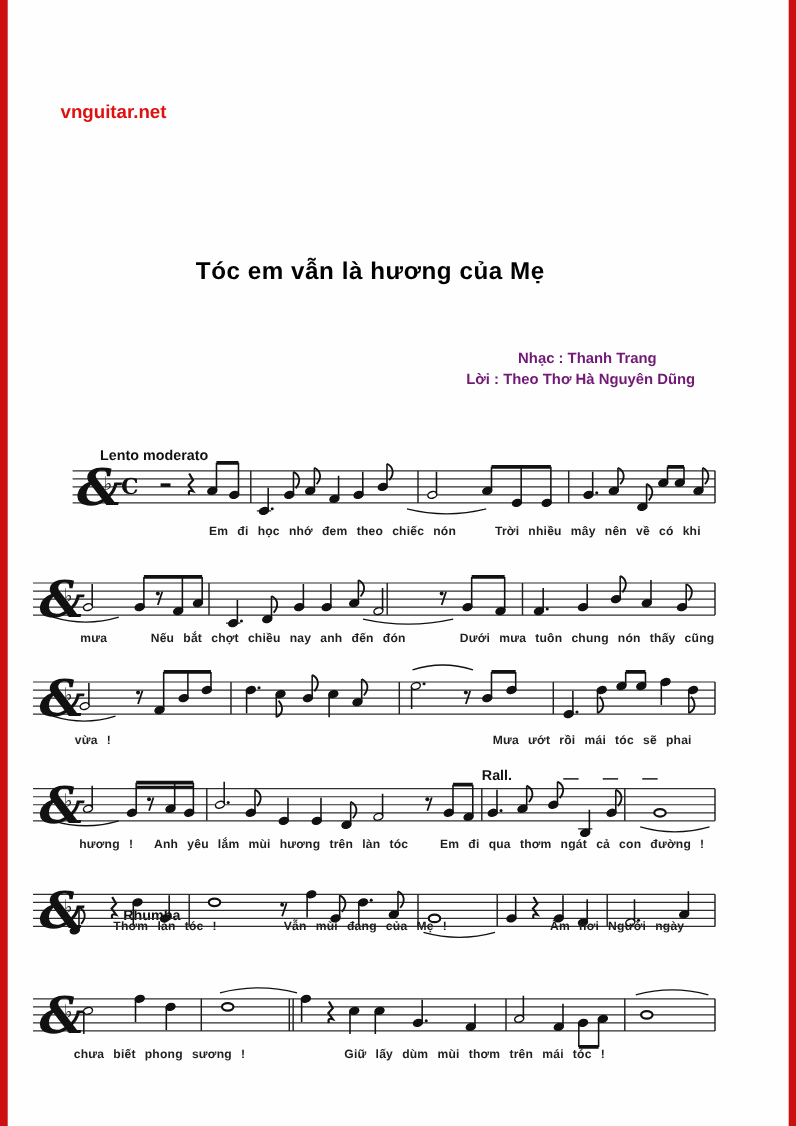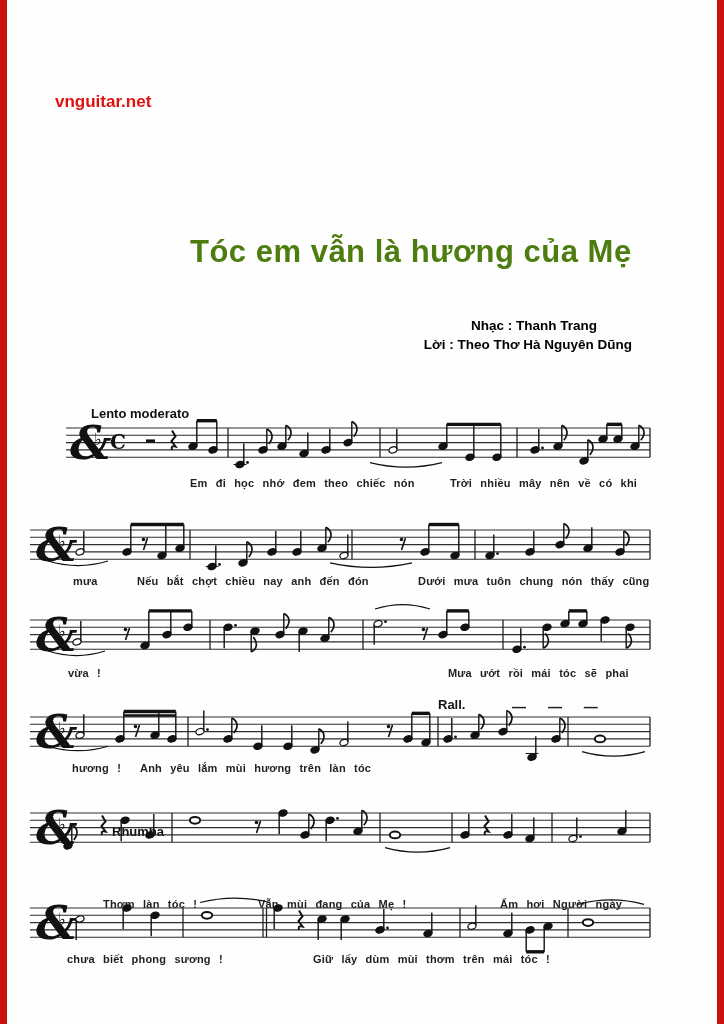--- a/index.html
+++ b/index.html
@@ -1,23 +1,23 @@
 <!DOCTYPE html>
 <html><head>
 <meta charset="utf-8">
 <style>
   html,body{margin:0;padding:0;}
   body{width:724px;height:1024px;position:relative;background:#fefefe;overflow:hidden;
        font-family:"Liberation Sans","DejaVu Sans",sans-serif;color:#1b1b1b;}
   .edge-bar{position:absolute;top:0;width:7px;height:1024px;}
   #left-bar{left:0;} #right-bar{right:0;}
   #site-logo{position:absolute;left:55px;top:92px;font-size:17px;font-weight:bold;}
-  #song-title{position:absolute;left:190px;top:234px;font-size:31px;font-weight:bold;
-              letter-spacing:.5px;color:#4d7c0f;white-space:nowrap;}
-  .credit{position:absolute;font-size:13.5px;font-weight:bold;white-space:nowrap;color:#000000;}
+  #song-title{position:absolute;left:178px;top:234px;font-size:22px;font-weight:bold;
+              letter-spacing:.5px;color:#000000;white-space:nowrap;}
+  .credit{position:absolute;font-size:13.5px;font-weight:bold;white-space:nowrap;color:#701a75;}
   #credit-music{right:127px;top:318px;}
   #credit-lyrics{right:92px;top:337px;}
   .tempo{position:absolute;font-size:13px;font-weight:bold;color:#111;white-space:nowrap;}
   .rall-dashes{position:absolute;font-size:14px;font-weight:bold;color:#222;word-spacing:18px;}
   .staff{position:absolute;left:30px;width:648px;height:100px;}
   .lyric-row{position:absolute;left:0;top:0;width:724px;height:16px;}
   .lyric-seg{position:absolute;font-size:11px;font-weight:600;color:#1f1f1f;
              white-space:nowrap;word-spacing:5px;letter-spacing:.2px;}
 </style>
 </head>
@@ -462,20 +462,21 @@
       </g>
       <line x1="93.8" y1="29.525" x2="145.8" y2="29.525" stroke="#111" stroke-width="3.4"></line>
       <line x1="93.8" y1="33.525" x2="145.8" y2="33.525" stroke="#111" stroke-width="2.6"></line>
       <line x1="381.8" y1="31.35" x2="399.8" y2="31.35" stroke="#111" stroke-width="3.4"></line>
       <path d="M 18,64.2 Q 48,73.2 78,64.2" stroke="#111" stroke-width="1.2" fill="none"></path>
       <path d="M 552,69.675 Q 583.5,78.675 615,69.675" stroke="#111" stroke-width="1.2" fill="none"></path>
     </svg></div>
 <div class="lyric-row" style="top: 762px;">
     <span class="lyric-seg" style="left: 72px;">hương !</span>
     <span class="lyric-seg" style="left: 140px;">Anh  yêu lắm   mùi  hương trên làn  tóc</span>
+    <span class="lyric-seg" style="left: 400px;">Em đi   qua   thơm ngát cả  con   đường !</span>
   </div>
 <div class="staff" style="top: 778px;"><svg width="648" height="100" viewBox="0 0 648 100">
       <line x1="0" y1="35" x2="620" y2="35" stroke="#2e2e2e" stroke-width="1.1"></line>
       <line x1="0" y1="42.3" x2="620" y2="42.3" stroke="#2e2e2e" stroke-width="1.1"></line>
       <line x1="0" y1="49.6" x2="620" y2="49.6" stroke="#2e2e2e" stroke-width="1.1"></line>
       <line x1="0" y1="56.9" x2="620" y2="56.9" stroke="#2e2e2e" stroke-width="1.1"></line>
       <line x1="0" y1="64.2" x2="620" y2="64.2" stroke="#2e2e2e" stroke-width="1.1"></line>
       <line x1="142" y1="35" x2="142" y2="64.2" stroke="#222" stroke-width="1.3"></line>
       <line x1="350" y1="35" x2="350" y2="64.2" stroke="#222" stroke-width="1.3"></line>
       <line x1="422" y1="35" x2="422" y2="64.2" stroke="#222" stroke-width="1.3"></line>
@@ -547,21 +548,21 @@
         <ellipse cx="543" cy="60.55" rx="4.2" ry="3" transform="rotate(-18 543 60.55)" fill="#fff" stroke="#111" stroke-width="1.3"></ellipse>
         <line x1="546.8" y1="59.55" x2="546.8" y2="39.55" stroke="#111" stroke-width="1.4"></line>
         <circle cx="550.5" cy="58.55" r="1.4" fill="#111"></circle>
       </g>
       <g>
         <ellipse cx="592" cy="53.25" rx="4.2" ry="3" transform="rotate(-18 592 53.25)" fill="#111" stroke="#111" stroke-width="1.3"></ellipse>
         <line x1="595.8" y1="52.25" x2="595.8" y2="32.25" stroke="#111" stroke-width="1.4"></line>
       </g>
       <path d="M 355,69.675 Q 387.5,78.675 420,69.675" stroke="#111" stroke-width="1.2" fill="none"></path>
     </svg></div>
-<div class="lyric-row" style="top: 898px;">
+<div class="lyric-row" style="top: 836px;">
     <span class="lyric-seg" style="left: 103px;">Thơm  làn    tóc !</span>
     <span class="lyric-seg" style="left: 258px;">Vẫn   mùi  đang của  Mẹ !</span>
     <span class="lyric-seg" style="left: 500px; text-align: right;">Ấm  hơi   Người    ngày</span>
   </div>
 <div class="staff" style="top: 873px;"><svg width="648" height="100" viewBox="0 0 648 100">
       <line x1="0" y1="35" x2="620" y2="35" stroke="#2e2e2e" stroke-width="1.1"></line>
       <line x1="0" y1="42.3" x2="620" y2="42.3" stroke="#2e2e2e" stroke-width="1.1"></line>
       <line x1="0" y1="49.6" x2="620" y2="49.6" stroke="#2e2e2e" stroke-width="1.1"></line>
       <line x1="0" y1="56.9" x2="620" y2="56.9" stroke="#2e2e2e" stroke-width="1.1"></line>
       <line x1="0" y1="64.2" x2="620" y2="64.2" stroke="#2e2e2e" stroke-width="1.1"></line>

